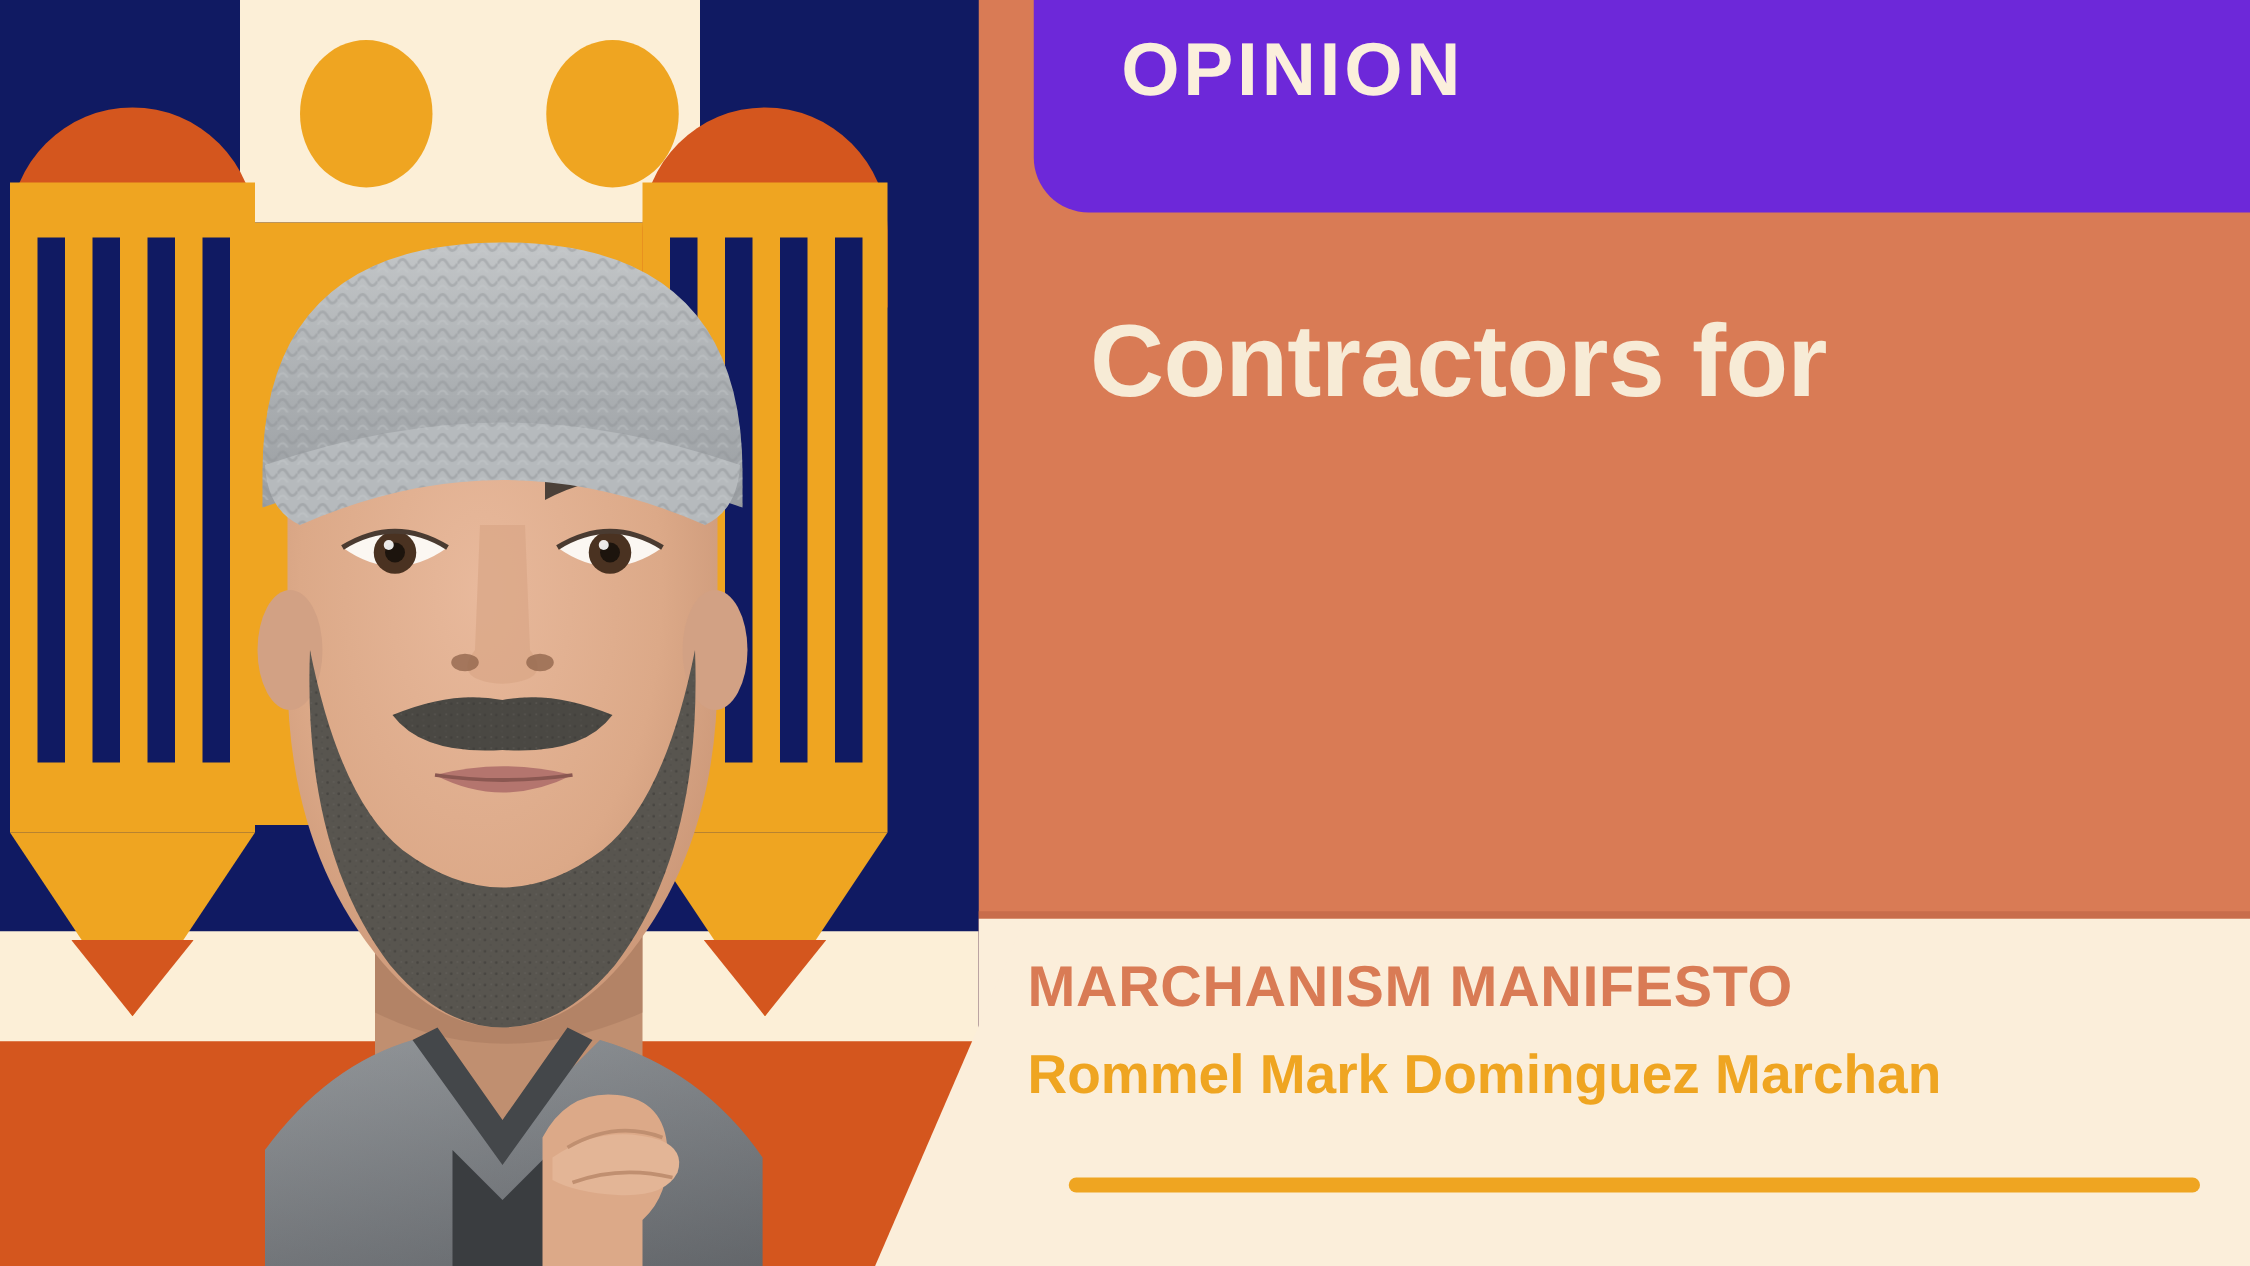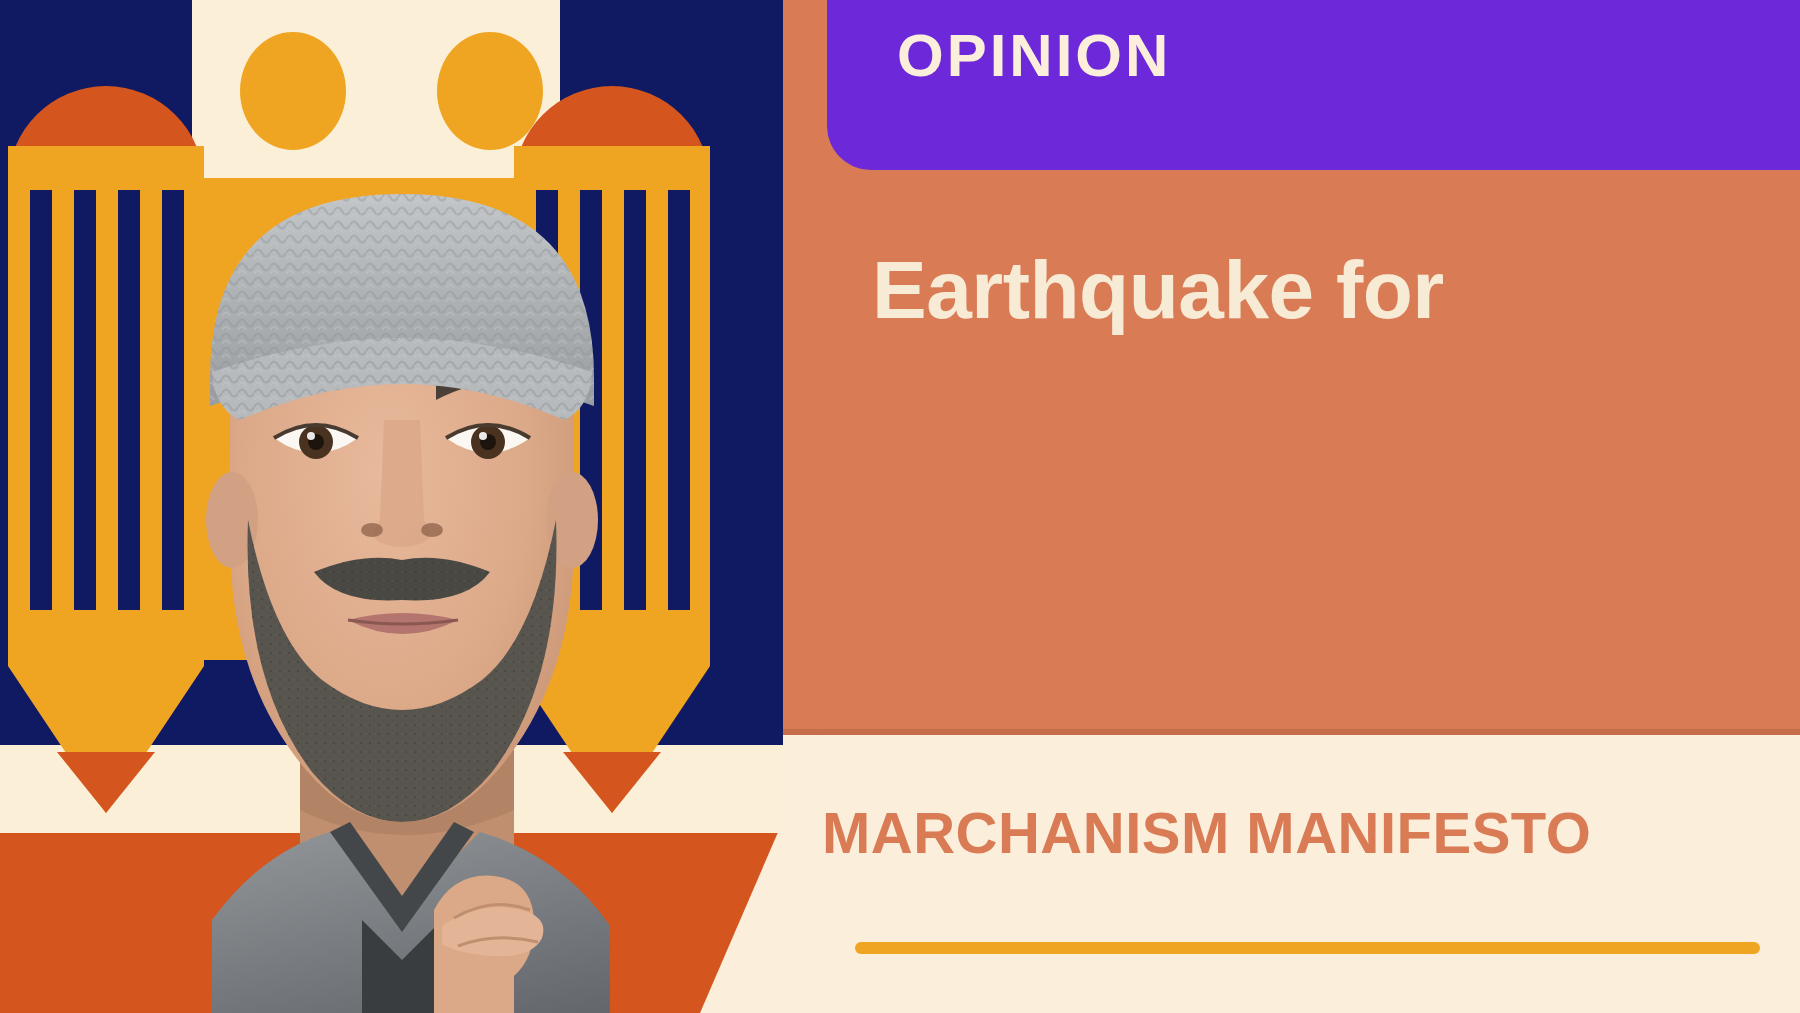--- a/index.html
+++ b/index.html
@@ -55,22 +55,22 @@
 
   .headline{position:absolute;left:872px;top:246px;width:900px;
      color:#F7EBD6;font-size:82px;font-weight:bold;line-height:1.08;
      letter-spacing:-0.5px;}
 
   .footer-rule{position:absolute;left:783px;top:729px;width:1017px;height:6px;background:#C86D4B;}
   .footer{position:absolute;left:783px;top:735px;width:1017px;height:278px;background:#FBEEDA;}
   .footer-clip{position:absolute;left:700px;top:735px;width:120px;height:278px;
      background:#FBEEDA;clip-path:polygon(100% 0,100% 100%,0 100%);}
 
-  .brand{position:absolute;left:822px;top:804px;width:960px;
-     color:#D97B55;font-size:58px;font-weight:bold;letter-spacing:0.5px;line-height:1;}
+  .brand{position:absolute;left:822px;top:766px;width:960px;
+     color:#D97B55;font-size:46px;font-weight:bold;letter-spacing:0.5px;line-height:1;}
   .byline{position:absolute;left:822px;top:838px;width:960px;
      color:#EFA521;font-size:44px;font-weight:bold;letter-spacing:0px;line-height:1;}
   .rule{position:absolute;left:855px;top:942px;width:905px;height:12px;
      background:#EFA521;border-radius:6px;}
 </style>
 </head>
 <body>
 
 <div class="stage">
 
@@ -212,23 +212,24 @@
     </div>
   </div>
 
   <div class="right-bg"></div>
 
   <div class="header-band">
     <div class="kicker">OPINION</div>
   </div>
 
   <div class="headline">
-    <div>Earthquake for</div>
+    <div>Contractors for</div>
   </div>
 
   <div class="footer-rule"></div>
   <div class="footer"></div>
   <div class="footer-clip"></div>
 
   <div class="brand">MARCHANISM MANIFESTO</div>
+  <div class="byline">Rommel Mark Dominguez Marchan</div>
   <div class="rule"></div>
 
 </div>
 
 </body></html>

